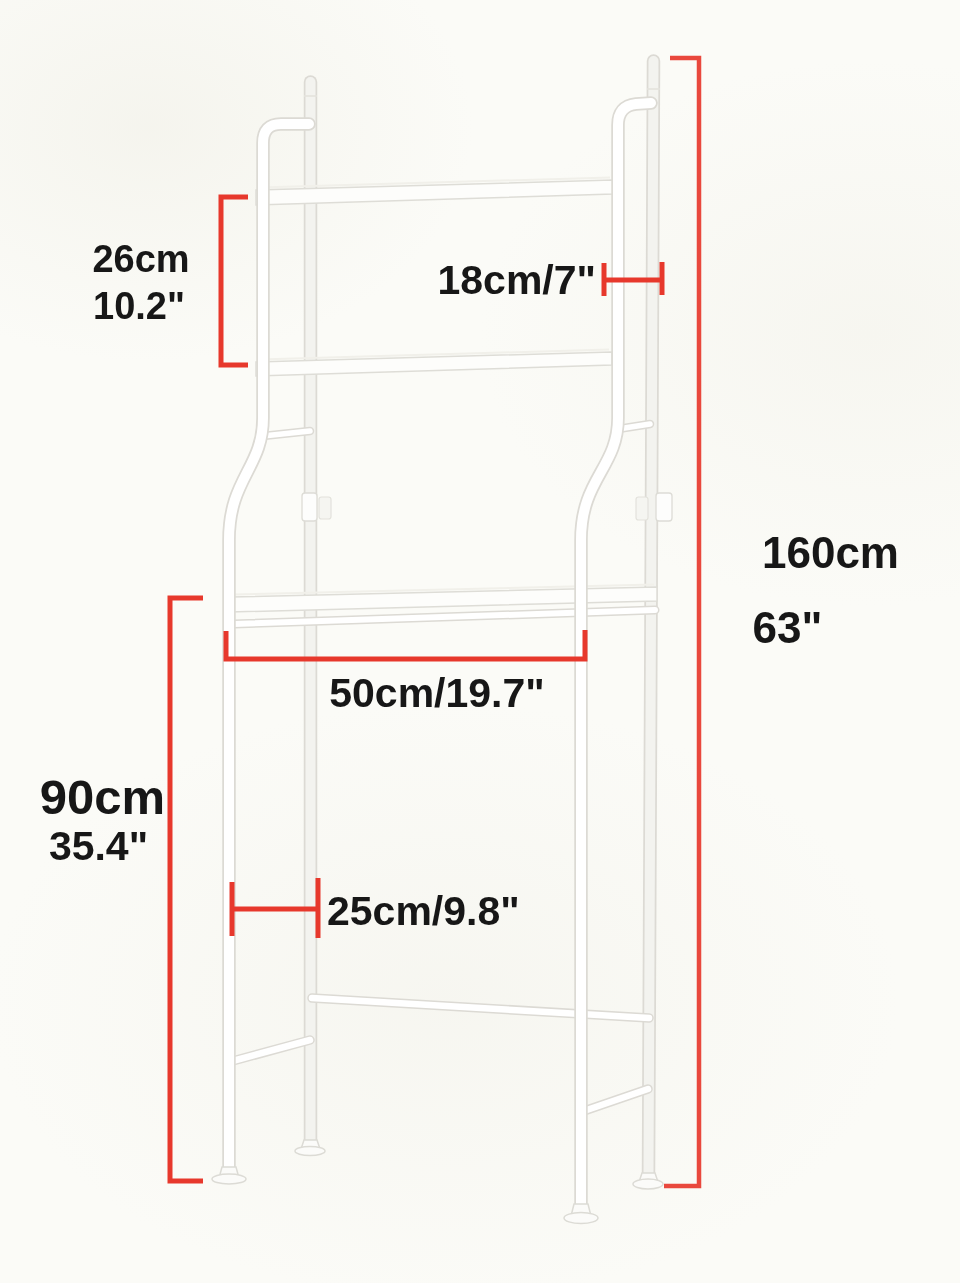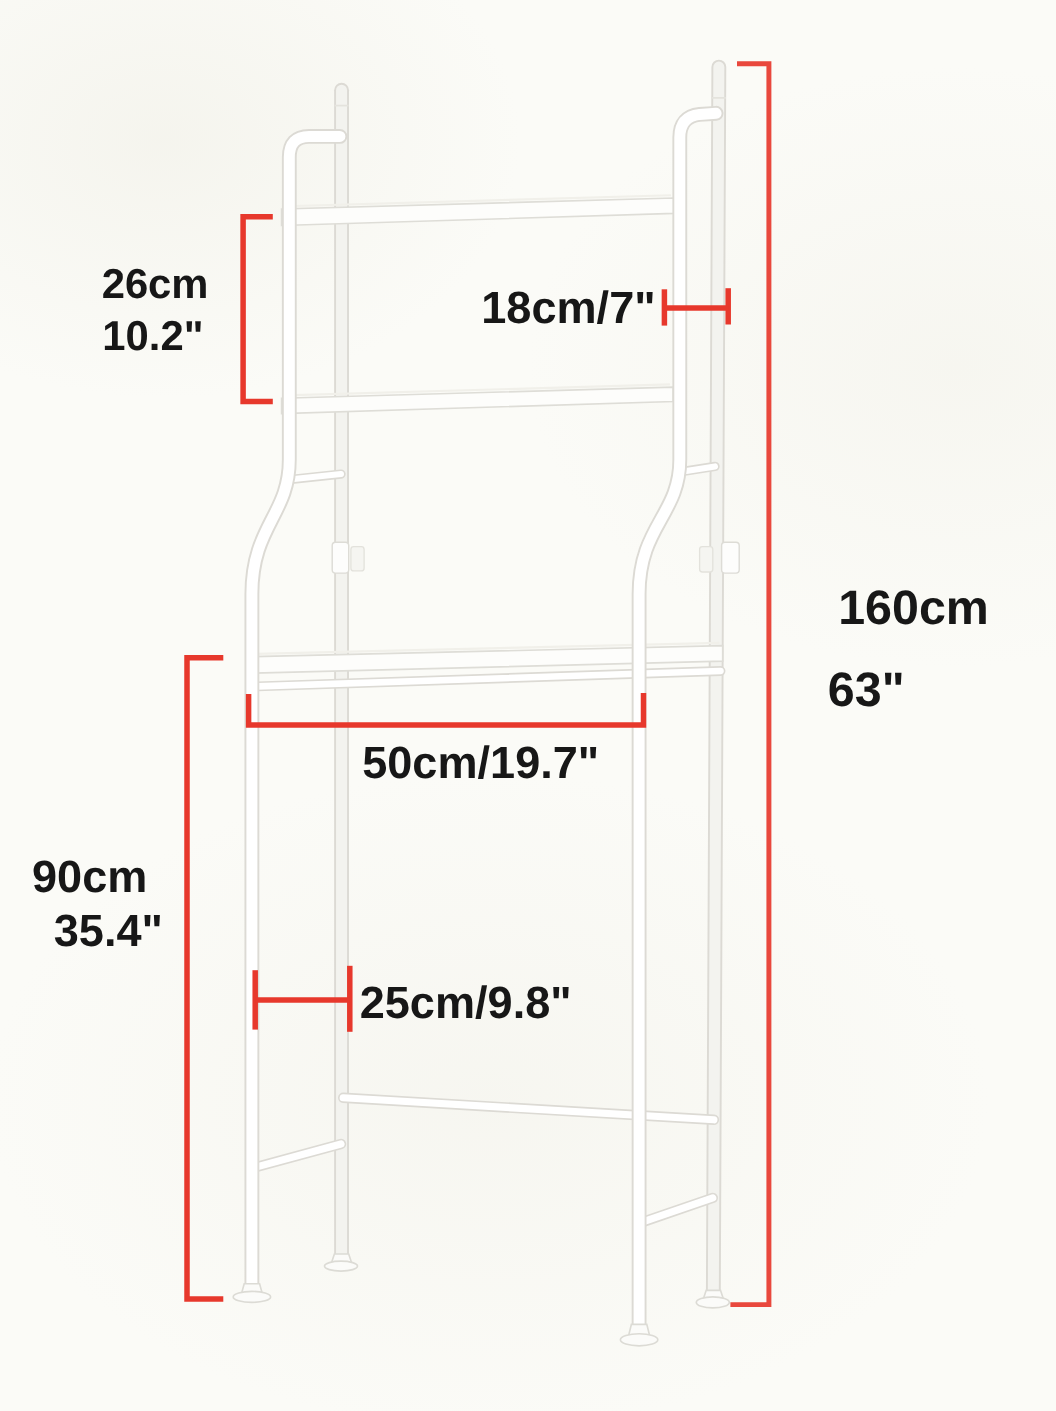--- a/index.html
+++ b/index.html
@@ -143,18 +143,18 @@
   <div class="dim-label" style="left:78px;top:237px;width:126px;height:44px;font-size:38px;">26cm</div>
   <div class="dim-label" style="left:76px;top:284px;width:126px;height:44px;font-size:38px;">10.2"</div>
 
   <div class="dim-label" style="left:410px;top:258px;width:186px;height:44px;font-size:41px;justify-content:flex-end;">18cm/7"</div>
 
   <div class="dim-label" style="left:748px;top:531px;width:165px;height:44px;font-size:44px;">160cm</div>
   <div class="dim-label" style="left:705px;top:606px;width:165px;height:44px;font-size:44px;">63"</div>
 
   <div class="dim-label" style="left:327px;top:671px;width:220px;height:44px;font-size:41px;">50cm/19.7"</div>
 
-  <div class="dim-label" style="left:9px;top:775px;width:145px;height:44px;font-size:41px;">90cm</div>
+  <div class="dim-label" style="left:30px;top:775px;width:145px;height:44px;font-size:49px;">90cm</div>
   <div class="dim-label" style="left:20px;top:824px;width:157px;height:44px;font-size:41px;">35.4"</div>
 
   <div class="dim-label" style="left:327px;top:889px;width:230px;height:44px;font-size:41px;justify-content:flex-start;">25cm/9.8"</div>
 
 </div>
 
 </body></html>

